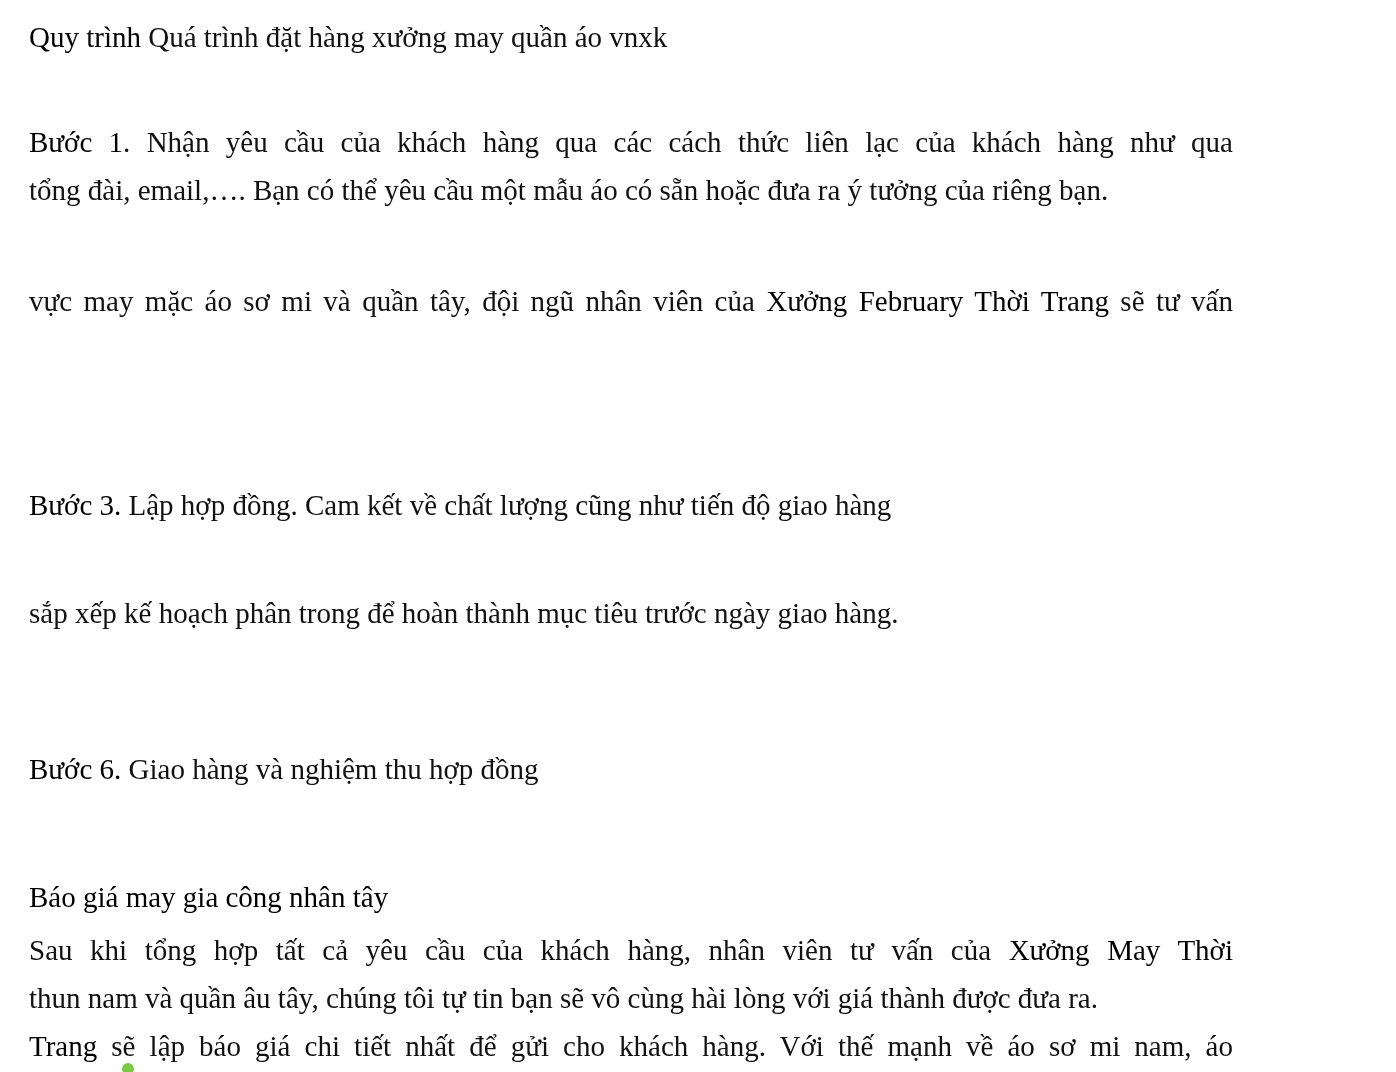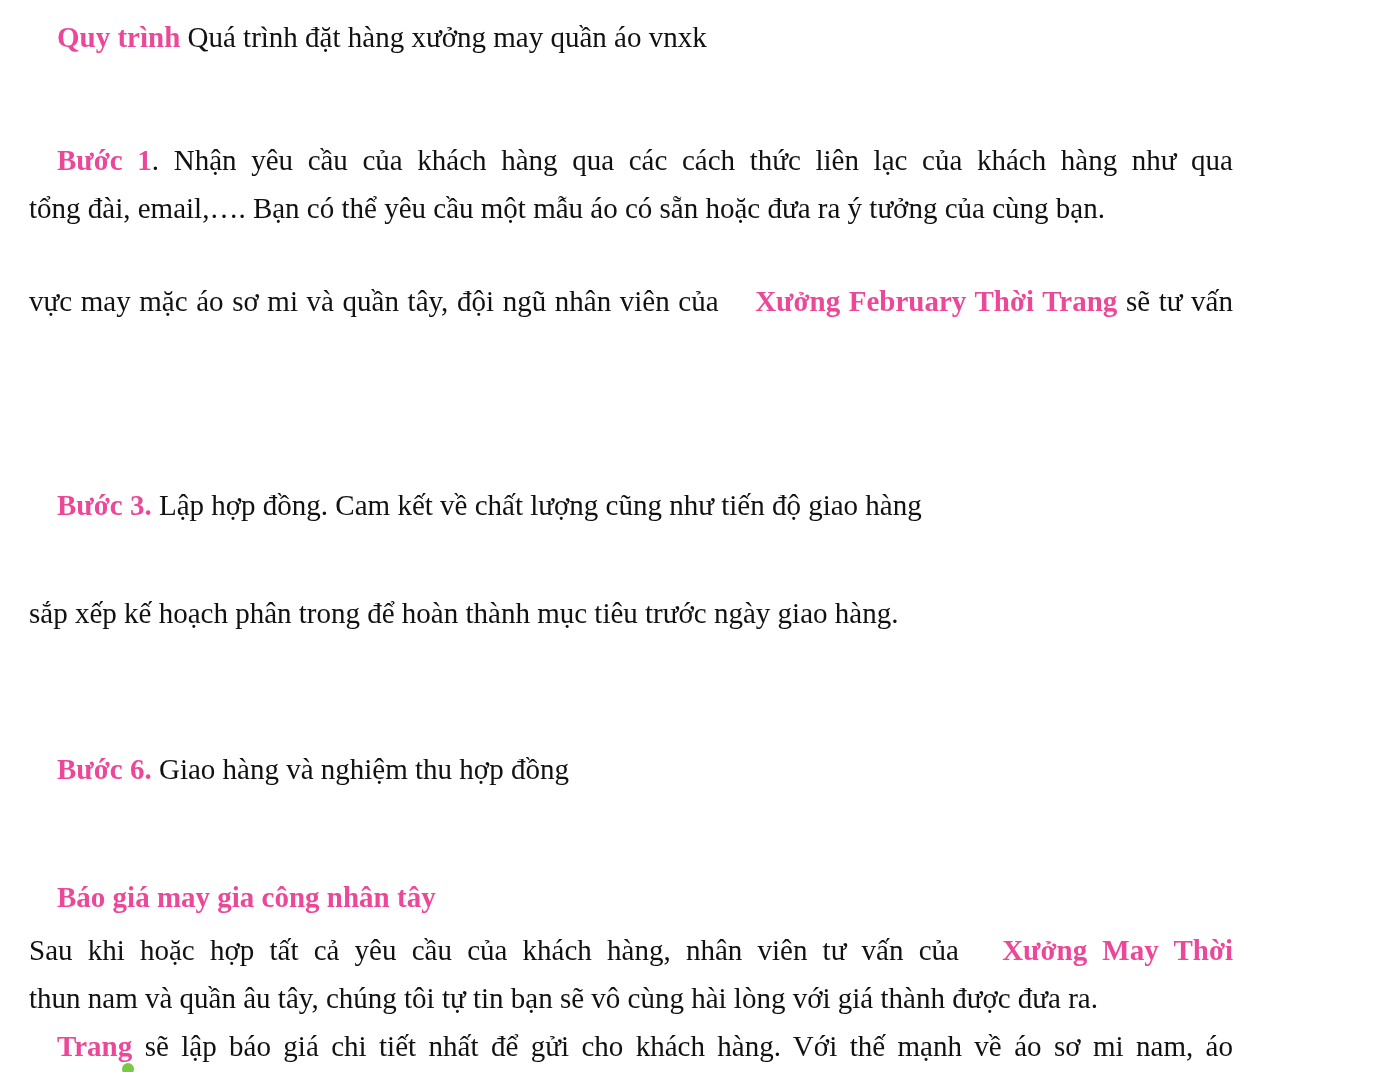--- a/index.html
+++ b/index.html
@@ -25,23 +25,23 @@
       font-size: 29px;
       line-height: 48px;
       margin: 0;
       white-space: nowrap;
       letter-spacing: 0px;
     }
     .justify {
       text-align: justify;
       text-align-last: justify;
     }
-    b { font-weight: bold; color: #ec4899; margin-left: 28px; }
+    b { font-weight: normal; color: #000000; }
     .p-title { position: absolute; top: 13px; }
-    .p-step1 { position: absolute; top: 136px; }
+    .p-step1 { position: absolute; top: 118px; }
     .p-step2 { position: absolute; top: 277px; }
     .p-step3 { position: absolute; top: 481px; }
     .p-step4 { position: absolute; top: 589px; }
     .p-step5 { position: absolute; top: 745px; }
     .p-heading { position: absolute; top: 873px; }
     .p-quote { position: absolute; top: 926px; }
     .green-dot {
       position: absolute;
       left: 122px;
       top: 1063px;
@@ -56,21 +56,21 @@
 <body>
 
 <div class="doc">
 
   <div class="p-title block">
     <p class="line"><b>Quy trình</b><span> Quá trình đặt hàng xưởng may quần áo vnxk</span></p>
   </div>
 
   <div class="p-step1 block">
     <p class="line justify"><b>Bước 1</b><span>. Nhận yêu cầu của khách hàng qua các cách thức liên lạc của khách hàng như qua</span></p>
-    <p class="line">tổng đài, email,…. Bạn có thể yêu cầu một mẫu áo có sẵn hoặc đưa ra ý tưởng của cùng bạn.</p>
+    <p class="line">tổng đài, email,…. Bạn có thể yêu cầu một mẫu áo có sẵn hoặc đưa ra ý tưởng của riêng bạn.</p>
   </div>
 
   <div class="p-step2 block">
     <p class="line justify"><span>vực may mặc áo sơ mi và quần tây, đội ngũ nhân viên của </span><b>Xưởng February Thời Trang</b><span> sẽ tư vấn</span></p>
   </div>
 
   <div class="p-step3 block">
     <p class="line"><b>Bước 3.</b><span> Lập hợp đồng. Cam kết về chất lượng cũng như tiến độ giao hàng</span></p>
   </div>
 
@@ -80,20 +80,20 @@
 
   <div class="p-step5 block">
     <p class="line"><b>Bước 6.</b><span> Giao hàng và nghiệm thu hợp đồng</span></p>
   </div>
 
   <div class="p-heading block">
     <p class="line"><b>Báo giá may gia công nhân tây</b></p>
   </div>
 
   <div class="p-quote block">
-    <p class="line justify"><span>Sau khi hoặc hợp tất cả yêu cầu của khách hàng, nhân viên tư vấn của </span><b>Xưởng May Thời</b></p>
+    <p class="line justify"><span>Sau khi tổng hợp tất cả yêu cầu của khách hàng, nhân viên tư vấn của </span><b>Xưởng May Thời</b></p>
     <p class="line">thun nam và quần âu tây, chúng tôi tự tin bạn sẽ vô cùng hài lòng với giá thành được đưa ra.</p>
     <p class="line justify"><b>Trang</b><span> sẽ lập báo giá chi tiết nhất để gửi cho khách hàng. Với thế mạnh về áo sơ mi nam, áo</span></p>
   </div>
 
 </div>
 
 <div class="green-dot"></div>
 
 </body></html>

